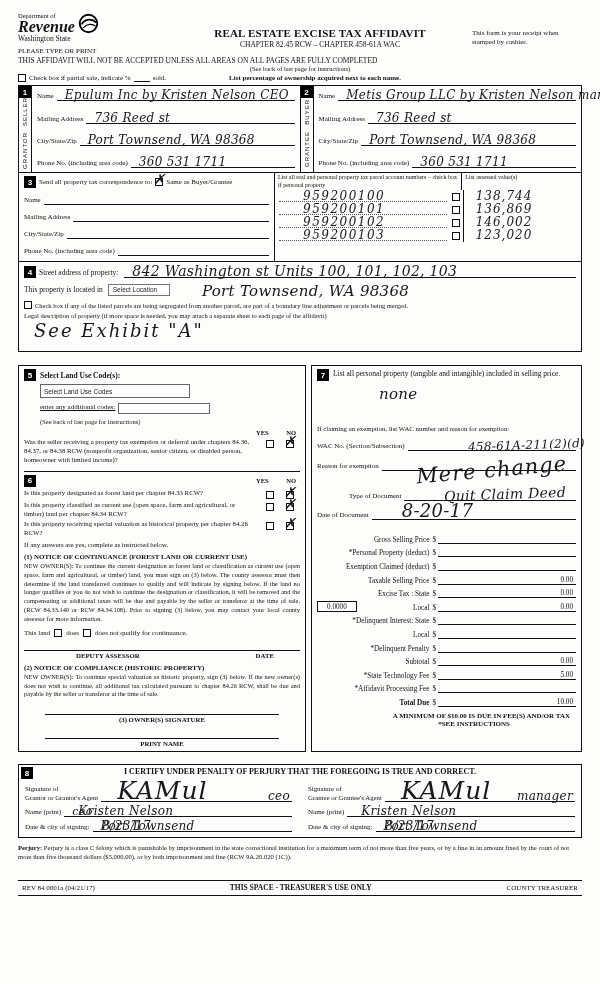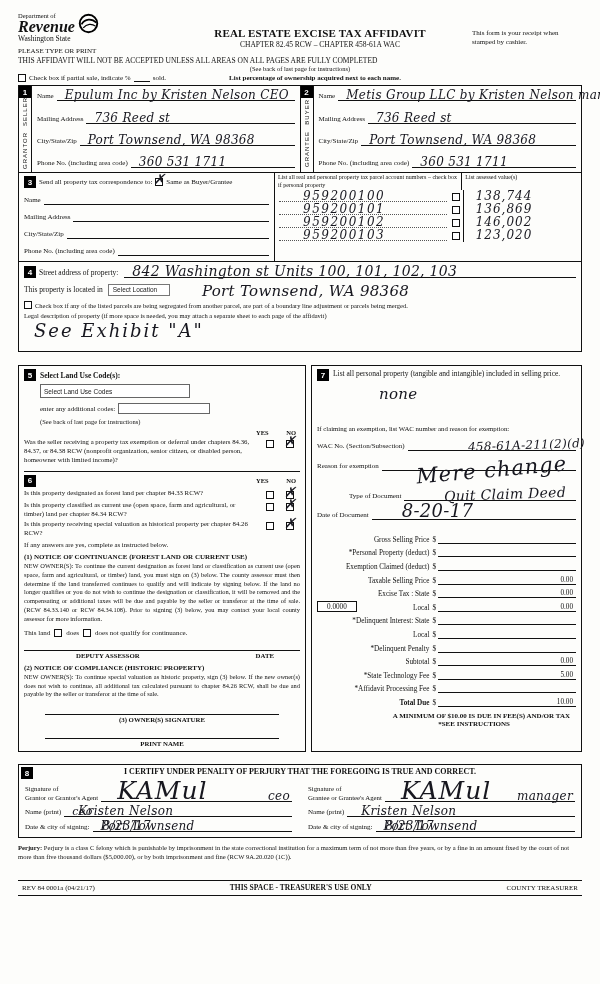--- a/index.html
+++ b/index.html
@@ -75,21 +75,21 @@
   .s4hw { height:30px; position:relative; }
   .s4hw .hw { position:absolute; left:10px; top:1px; font-size:18px; letter-spacing:2px; }
 
   
   .cols { display:flex; gap:5px; margin-top:13px; align-items:stretch; }
   .colL { width:288px; border:1.5px solid #111; padding:3px 5px 4px; }
   .colR { flex:1; border:1.5px solid #111; padding:3px 5px 4px; position:relative; }
 
   .s5h { display:flex; gap:4px; align-items:center; font-size:7.5px; font-weight:bold; }
   .lu-select { width:150px; border:1px solid #666; background:#fff; font:6.5px "Liberation Sans", sans-serif; padding:2.5px 3px; margin:3px 0 0 16px; color:#222; }
-  .s5add { display:flex; align-items:center; gap:3px; font-size:7px; margin:5px 0 0 16px; }
+  .s5add { display:flex; align-items:flex-start; gap:3px; font-size:7px; margin:5px 0 0 16px;text-decoration:underline; }
   .addbox { width:92px; height:11px; border:1px solid #666; background:#fff; }
   .s5sb { margin:4px 0 0 16px; font-size:6.5px; }
   .yn { display:flex; justify-content:flex-end; padding-right:4px; margin-top:4px; }
   .yn-inner { width:40px; display:flex; justify-content:space-between; font-size:6.5px; font-weight:bold; }
   .qrow { display:flex; margin-top:2px; }
   .qtext { flex:1; font-size:6.8px; line-height:1.3; padding-right:8px; }
   .qboxes { width:36px; display:flex; justify-content:space-between; padding:2px 6px 0 2px; }
   .s6h { display:flex; justify-content:space-between; align-items:center; border-top:1px solid #111; margin-top:6px; padding:3px 4px 0 0; }
   .ifyes { font-size:6.8px; margin-top:3px; }
   .nt { font-size:7px; font-weight:bold; margin-top:5px; }

